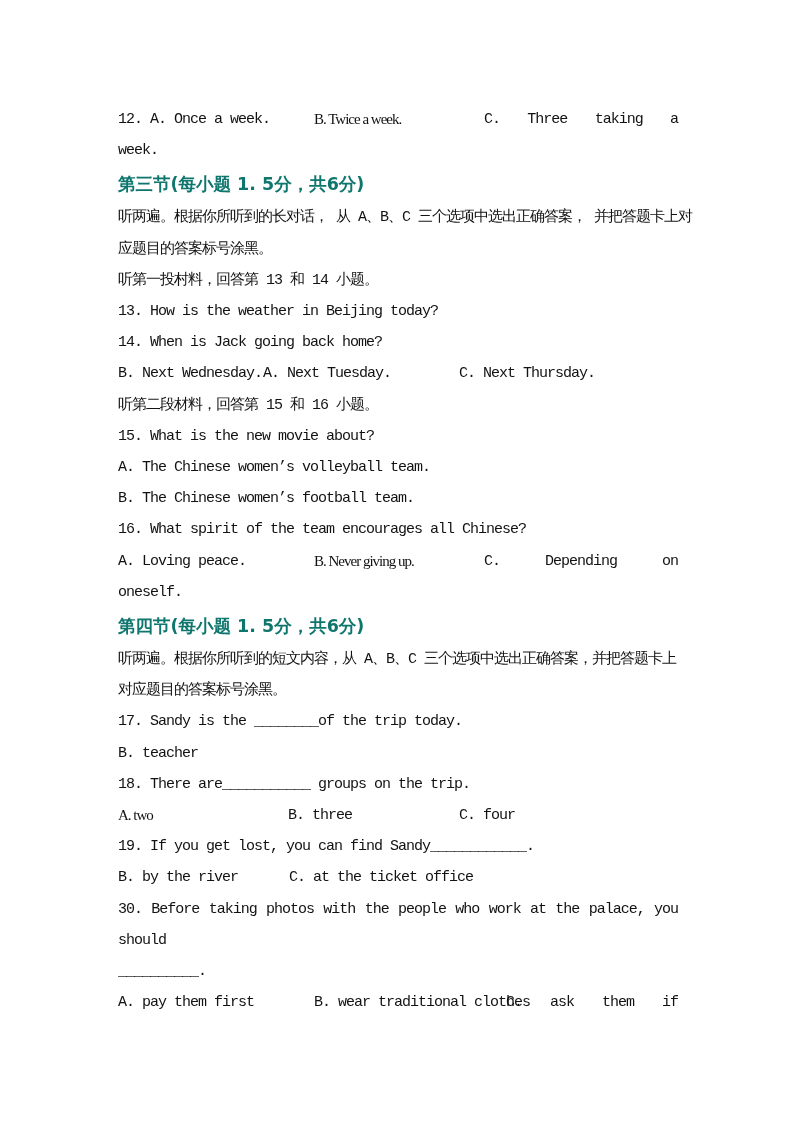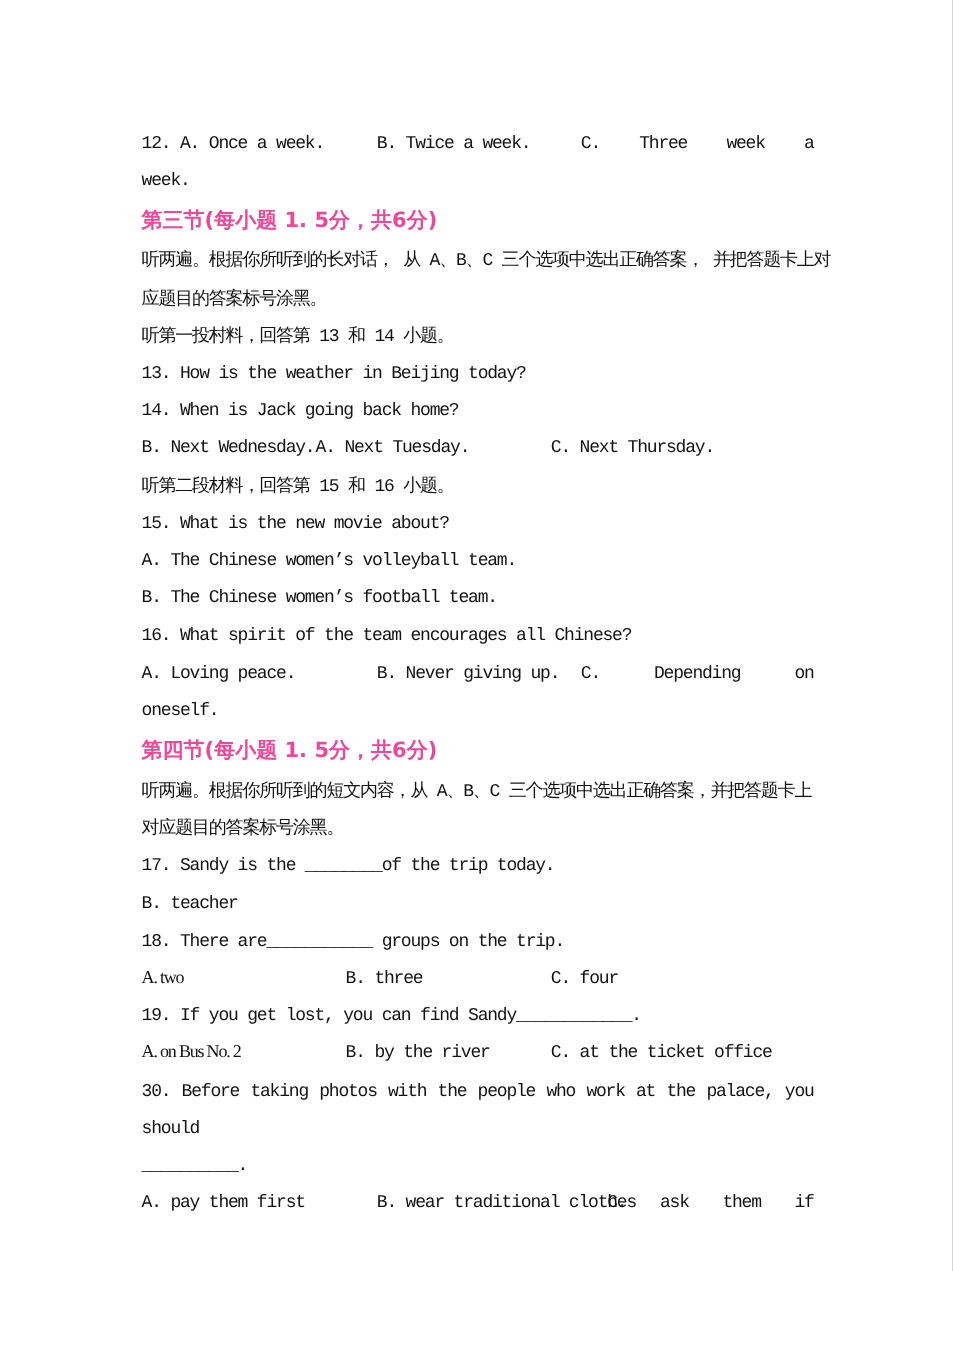--- a/index.html
+++ b/index.html
@@ -26,28 +26,28 @@
     min-height: 31.2px;
     white-space: pre;
   }
   .heading {
     font-family: "DejaVu Sans", "Liberation Sans", sans-serif;
     font-weight: bold;
     font-size: 17.5px;
     line-height: 36px;
     min-height: 36px;
     letter-spacing: 0;
-    color: #ec4899;
+    color: #0f766e;
   }
   .opts { display: flex; }
   .cell { display: block; white-space: pre; }
   .cell-c { flex: 1; }
   
   .row-wide .cell-a { width: 196px; }
-  .row-wide .cell-b { width: 170px; }
+  .row-wide .cell-b { width: 170px; font-family: Liberation Serif, serif; }
   .row-mid  .cell-a { width: 196px; }
   .row-mid  .cell-b { width: 145px; }
   .row-nar  .cell-a { width: 170px; font-family: Liberation Serif, serif; }
   .row-nar  .cell-b { width: 171px; }
   .row-q20  .cell-a { width: 196px; }
   .row-q20  .cell-b { width: 192px; }
   
   .jl {
     white-space: normal;
     text-align: justify;
@@ -56,21 +56,21 @@
 </style>
 </head>
 <body>
 
 <div class="page">
   <div class="content">
 
     <div class="line opts row-wide">
       <span class="cell cell-a">12. A. Once a week.</span>
       <span class="cell cell-b">B. Twice a week.</span>
-      <span class="cell cell-c jl">C. Three week a</span>
+      <span class="cell cell-c jl">C. Three taking a</span>
     </div>
     <div class="line">week.</div>
 
     <div class="line heading">第三节(每小题 1. 5分，共6分)</div>
     <div class="line">听两遍。根据你所听到的长对话， 从 A、B、C 三个选项中选出正确答案， 并把答题卡上对</div>
     <div class="line">应题目的答案标号涂黑。</div>
 
     <div class="line">听第一投村料，回答第 13 和 14 小题。</div>
 
     <div class="line">13. How is the weather in Beijing today?</div>
@@ -107,21 +107,20 @@
 
     <div class="line">18. There are___________ groups on the trip.</div>
     <div class="line opts row-nar">
       <span class="cell cell-a">A. two</span>
       <span class="cell cell-b">B. three</span>
       <span class="cell cell-c">C. four</span>
     </div>
 
     <div class="line">19. If you get lost, you can find Sandy____________.</div>
     <div class="line opts row-nar">
-      <span class="cell cell-a">A. on Bus No. 2</span>
       <span class="cell cell-b">B. by the river</span>
       <span class="cell cell-c">C. at the ticket office</span>
     </div>
 
     <div class="line jl">30. Before taking photos with the people who work at the palace, you should</div>
     <div class="line">__________.</div>
     <div class="line opts row-q20">
       <span class="cell cell-a">A. pay them first</span>
       <span class="cell cell-b">B. wear traditional clothes</span>
       <span class="cell cell-c jl">C. ask them if</span>

